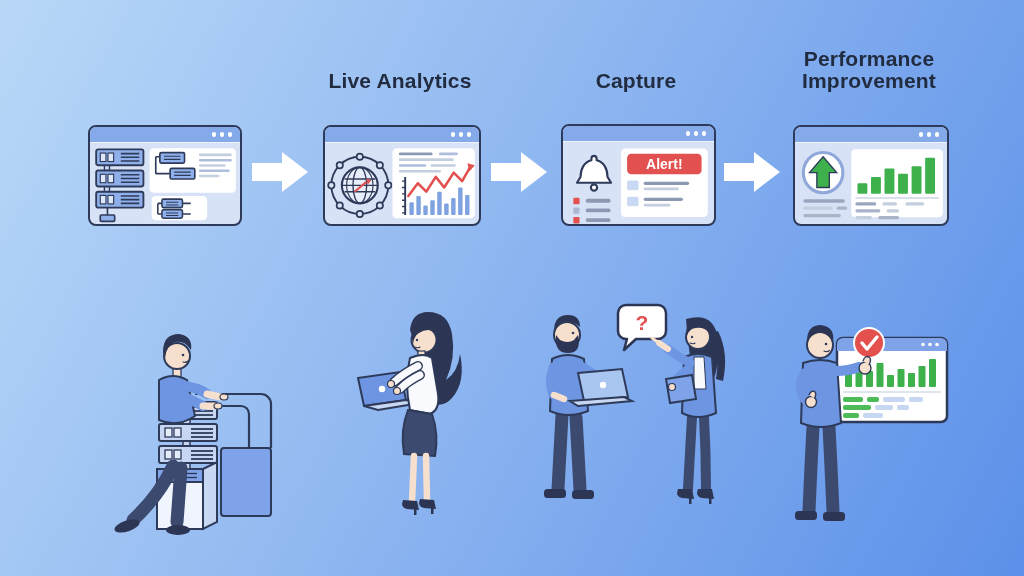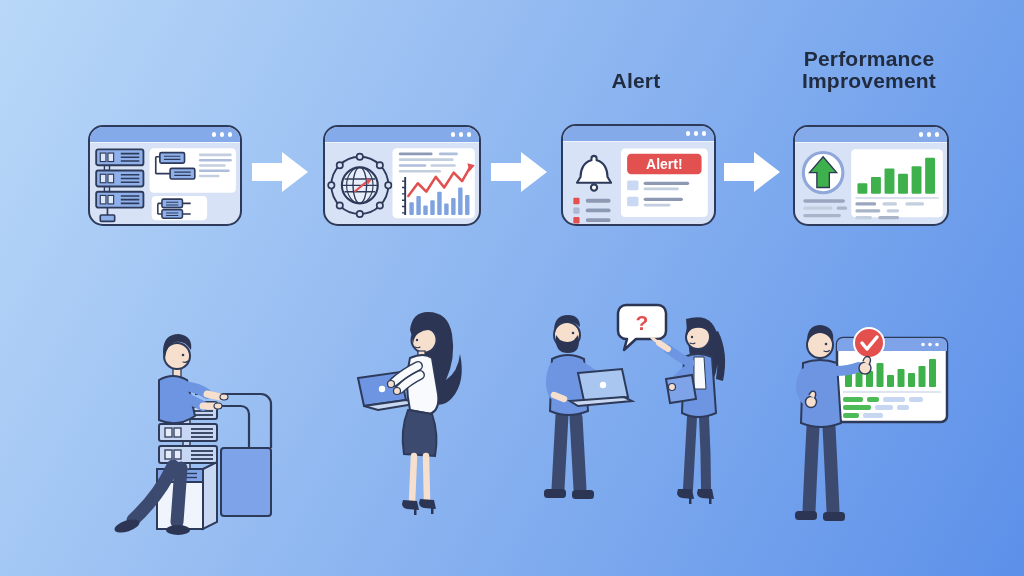--- a/index.html
+++ b/index.html
@@ -7,39 +7,40 @@
     position:relative;width:1024px;height:576px;overflow:hidden;
     background:linear-gradient(118deg,#b9d8f8 0%,#93baf1 42%,#5c90e9 100%);
     font-family:"Liberation Sans",sans-serif;
   }
   .title{
     position:absolute;font-size:21px;font-weight:600;color:#222c40;
     text-align:center;letter-spacing:.2px;line-height:22px;
   }
   .window{
     position:absolute;background:#d7e2f6;border:2.5px solid #2e3a59;
-    border-radius:15px;overflow:hidden;
+    border-radius:8px;overflow:hidden;
   }
   .titlebar{
     height:15px;background:#85aae9;border-bottom:1.5px solid #eef3fc;
     display:flex;align-items:center;justify-content:flex-end;gap:3.5px;padding-right:8px;
   }
   .dot{width:4.5px;height:4.5px;border-radius:50%;background:#fff;}
   .winbody{position:relative;height:calc(100% - 16.5px);}
   .winbody svg{display:block;width:100%;height:100%;}
   .arrow{position:absolute;}
   .person{position:absolute;}
   svg text{font-family:"Liberation Sans",sans-serif;}
 </style>
 </head>
 <body>
 
 <div class="stage">
 
-  <div class="title" style="left:536px;top:70px;width:200px">Alert</div>
+  <div class="title" style="left:300px;top:70px;width:200px">Live Analytics</div>
+  <div class="title" style="left:536px;top:70px;width:200px">Capture</div>
   <div class="title" style="left:794px;top:48px;width:150px">Performance Improvement</div>
 
   <div class="window" style="left:88px;top:125px;width:150px;height:97px">
     <div class="titlebar">
       <span class="dot"></span>
         <span class="dot"></span>
         <span class="dot"></span>
     </div>
     <div class="winbody">
       <svg viewBox="0 0 146 76" preserveAspectRatio="none">

